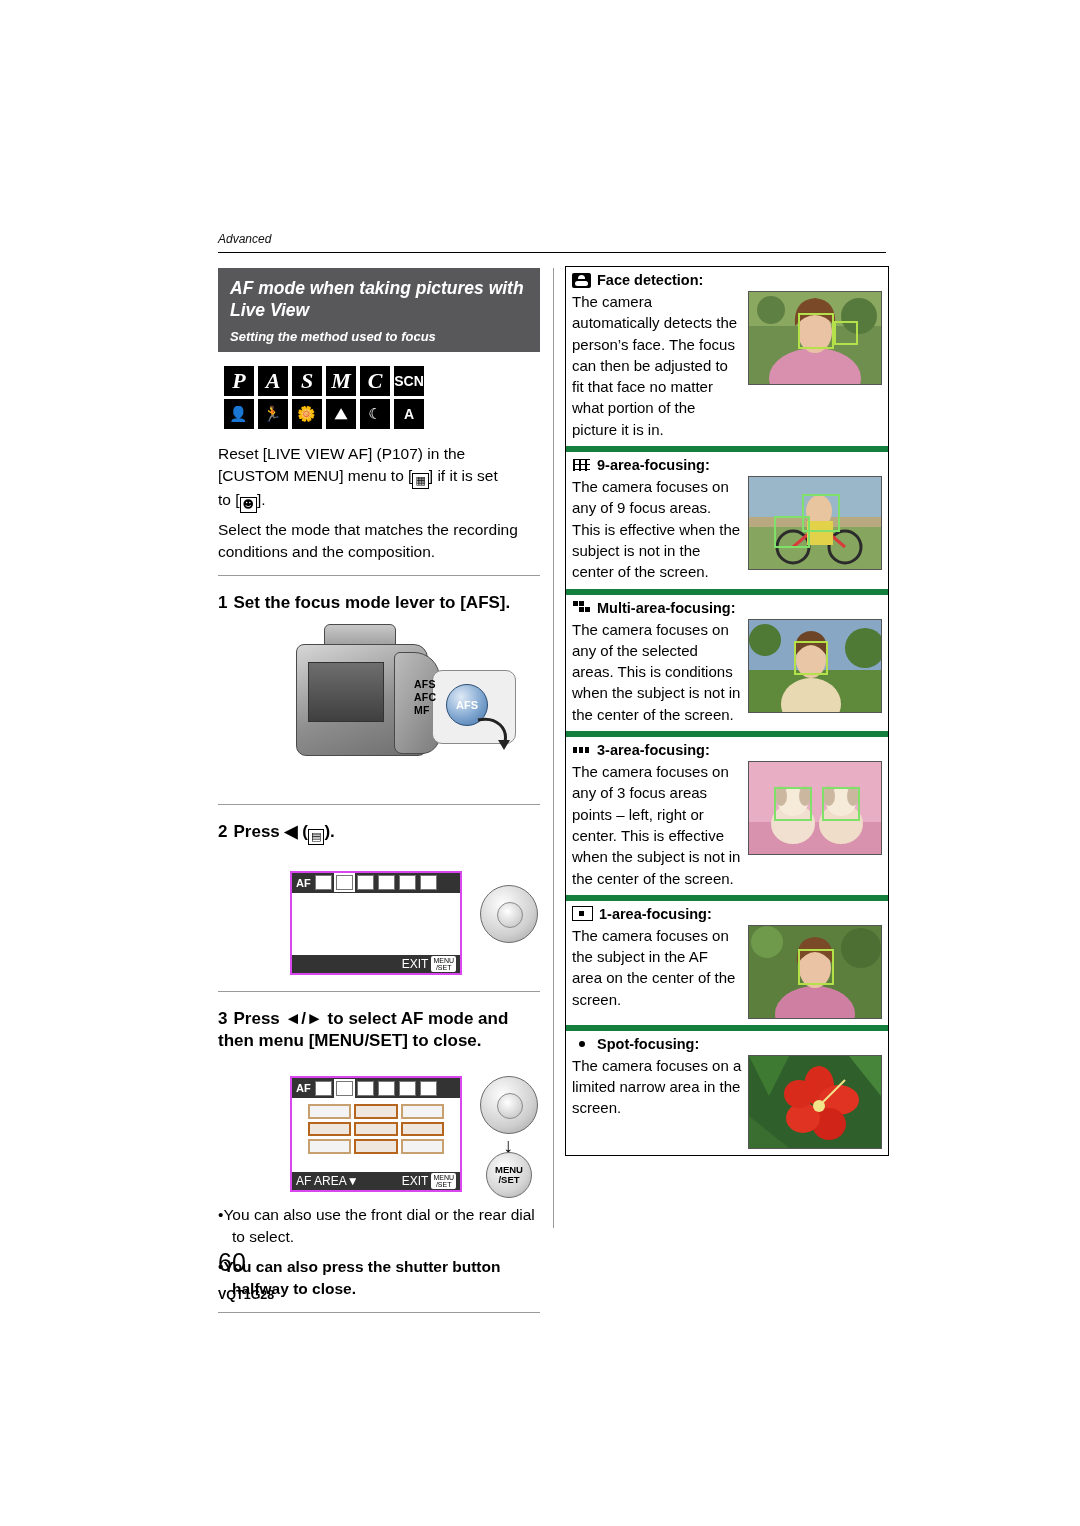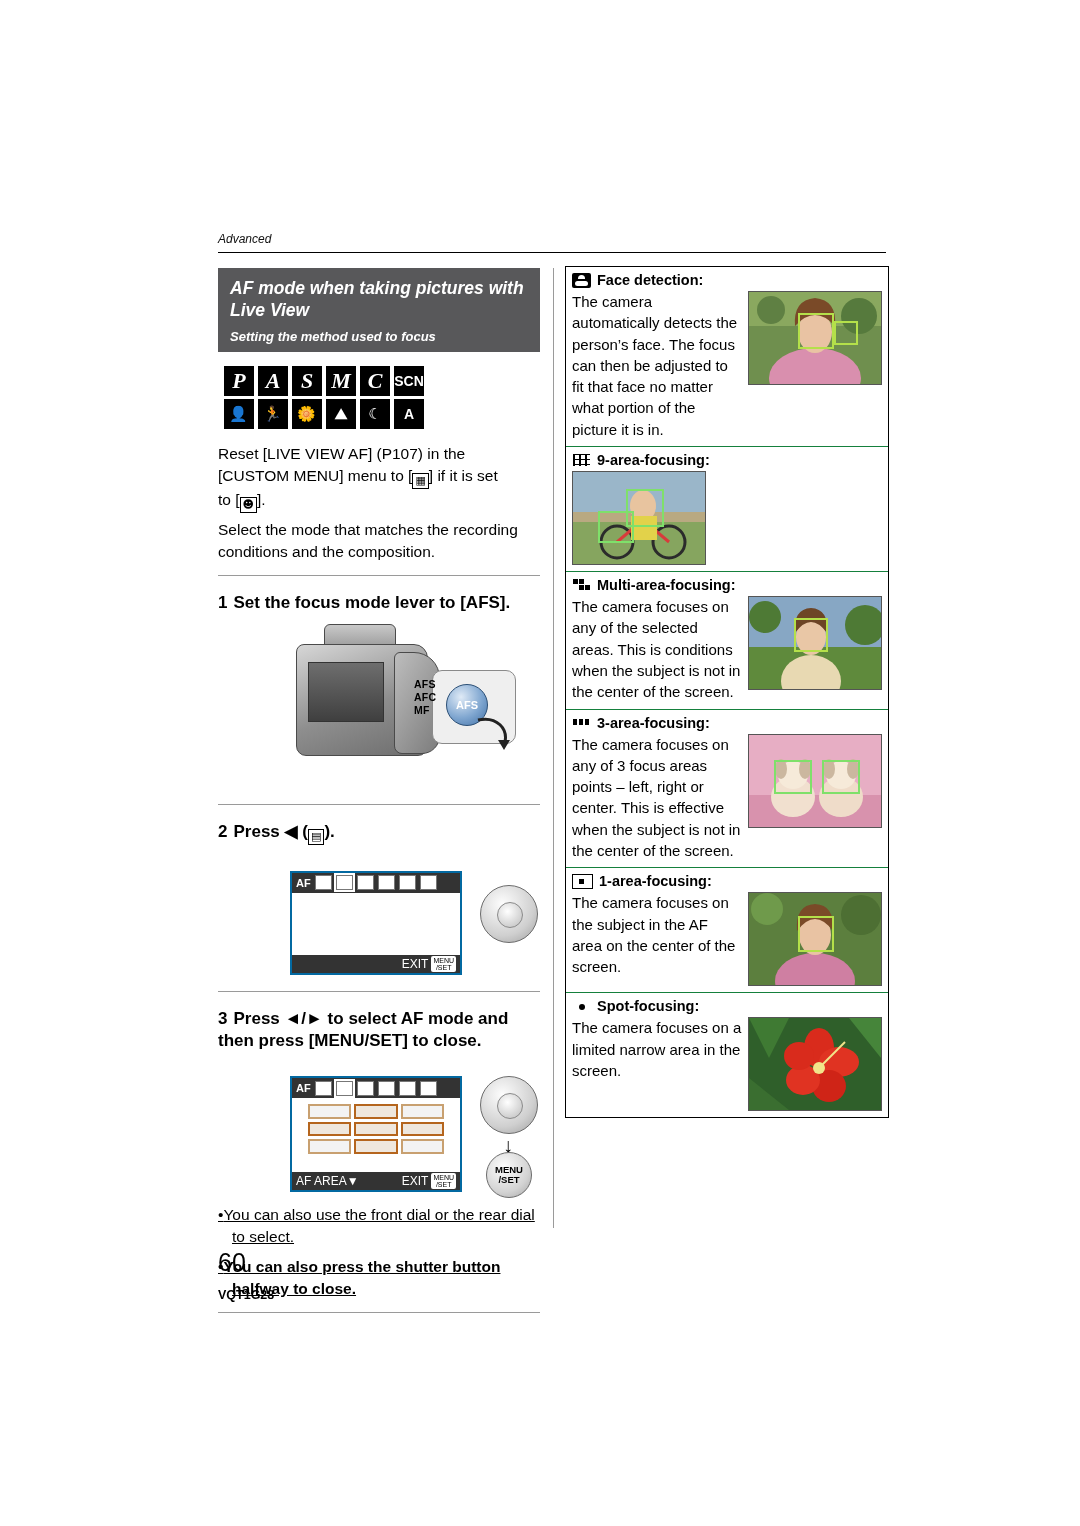--- a/index.html
+++ b/index.html
@@ -111,40 +111,40 @@
   .hr-l {
     width: 322px; height: 1px;
     background: #9a9a9a;
     margin-top: 12px;
   }
   .bullets {
     margin-top: 12px;
     font-size: 15.5px;
     line-height: 1.42;
   }
-  .bullets p { margin: 8px 0 4px 0; padding-left: 14px; text-indent: -14px; text-decoration: underline;}
+  .bullets p { margin: 8px 0 4px 0; padding-left: 14px; text-indent: -14px;}
   .bullets .b { font-weight: bold; }
 
   
   .vrule {
     position: absolute;
     left: 553px; top: 268px;
     width: 1px; height: 960px;
     background: #9a9a9a;
   }
 
   
   .rightcol {
     position: absolute;
     left: 565px; top: 266px;
     width: 322px;
     border: 1px solid #000;
   }
   .rrow {
-    border-bottom: 1px solid #15803d;
+    border-bottom: 6px solid #15803d;
     position: relative;
   }
   .rrow:last-child { border-bottom: none; }
   .rhead {
     display: flex;
     align-items: center;
     gap: 6px;
     padding: 5px 6px 3px 6px;
     font-size: 14.5px;
     font-weight: bold;
@@ -256,21 +256,21 @@
     background:#efefef; border:1px solid #8a8a8a; border-radius:10px;
   }
   .arrow-curve {
     position:absolute; left:256px; top:92px; width:40px; height:40px;
   }
 
   
   .lcd {
     position: relative;
     width: 168px; height: 100px;
-    border: 2px solid #0369a1;
+    border: 2px solid #d946ef;
     background: #fff;
     margin-top: 10px;
   }
   .lcd-top {
     position:absolute; left:0; top:0; right:0; height:20px;
     background:#333;
     display:flex; align-items:center; gap:4px; padding-left:4px;
   }
   .lcd-top .af { color:#fff; font-size:11px; font-weight:bold; }
   .lcd-bot {
@@ -403,21 +403,21 @@
           <span class="exit">EXIT</span>
           <span class="menuset-chip">MENU<br>/SET</span>
         </div>
       </div>
       <div class="dpad" style="position:absolute;left:262px;top:32px;"></div>
     </div>
 
     <div class="hr-l"></div>
 
     <div class="step">
-      <span class="num">3</span><span>Press ◄/► to select AF mode and then press [MENU/SET] to close.</span>
+      <span class="num">3</span><span>Press ◄/► to select AF mode and then menu [MENU/SET] to close.</span>
     </div>
 
     <div style="position:relative;height:132px;margin-top:8px;">
       <div class="lcd" style="position:absolute;left:72px;top:6px;height:112px;">
         <div class="lcd-top">
           <span class="af">AF</span>
           <span class="tile"></span>
           <span class="tile sel"></span>
           <span class="tile"></span>
           <span class="tile"></span>
@@ -490,20 +490,21 @@
           <span style="left:1px;top:1px;width:17px;height:1.5px;"></span>
           <span style="left:1px;top:6px;width:17px;height:1.5px;"></span>
           <span style="left:1px;top:11px;width:17px;height:1.5px;"></span>
           <span style="left:1px;top:1px;width:1.5px;height:12px;"></span>
           <span style="left:7px;top:1px;width:1.5px;height:12px;"></span>
           <span style="left:13px;top:1px;width:1.5px;height:12px;"></span>
         </span>
         <span>9-area-focusing:</span>
       </div>
       <div class="rbody">
+        <div class="rtext">The camera focuses on any of 9 focus areas. This is effective when the subject is not in the center of the screen.</div>
         <div class="rimg">
           <svg width="132" height="92" viewBox="0 0 132 92">
             <rect width="132" height="92" fill="#9ab6c9"></rect>
             <rect y="46" width="132" height="46" fill="#86a55f"></rect>
             <rect y="40" width="132" height="10" fill="#b9a981"></rect>
             <circle cx="44" cy="70" r="16" fill="none" stroke="#2b2b2b" stroke-width="3"></circle>
             <circle cx="96" cy="70" r="16" fill="none" stroke="#2b2b2b" stroke-width="3"></circle>
             <path d="M44,70 L70,48 L96,70" stroke="#d83b3b" stroke-width="3" fill="none"></path>
             <ellipse cx="70" cy="34" rx="13" ry="16" fill="#e8c49f"></ellipse>
             <rect x="58" y="44" width="26" height="24" fill="#e2d24a"></rect>

